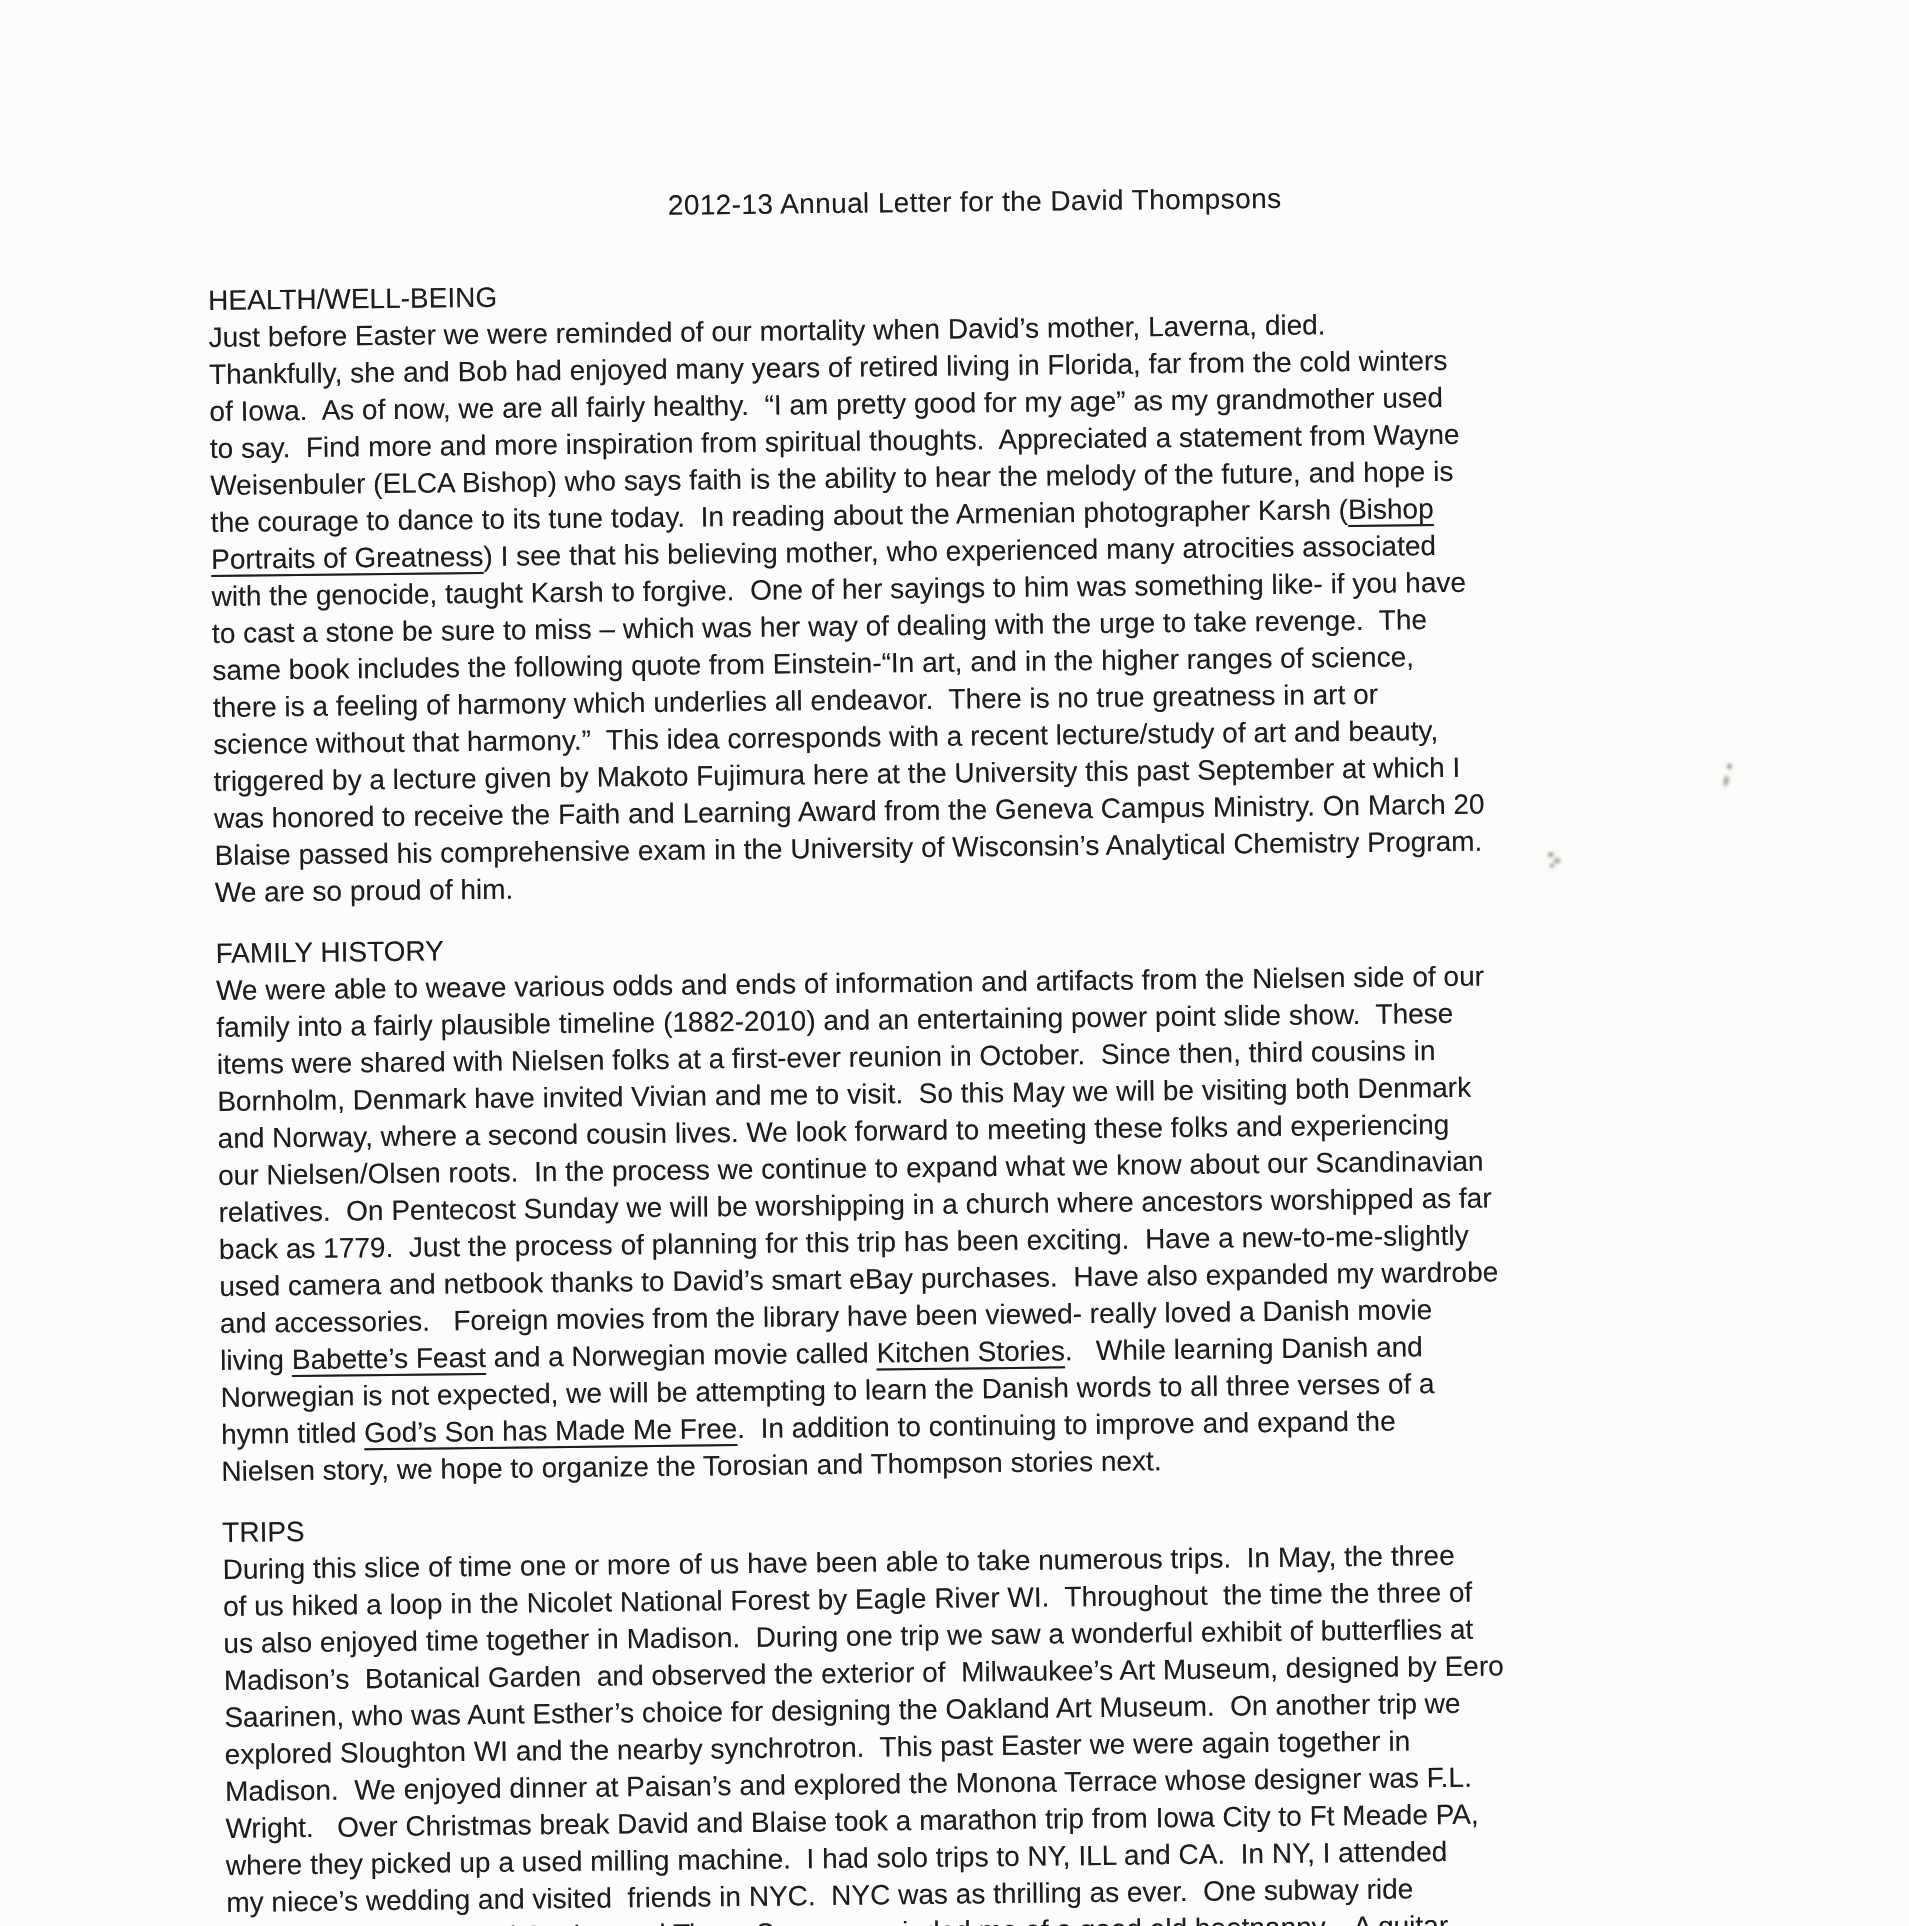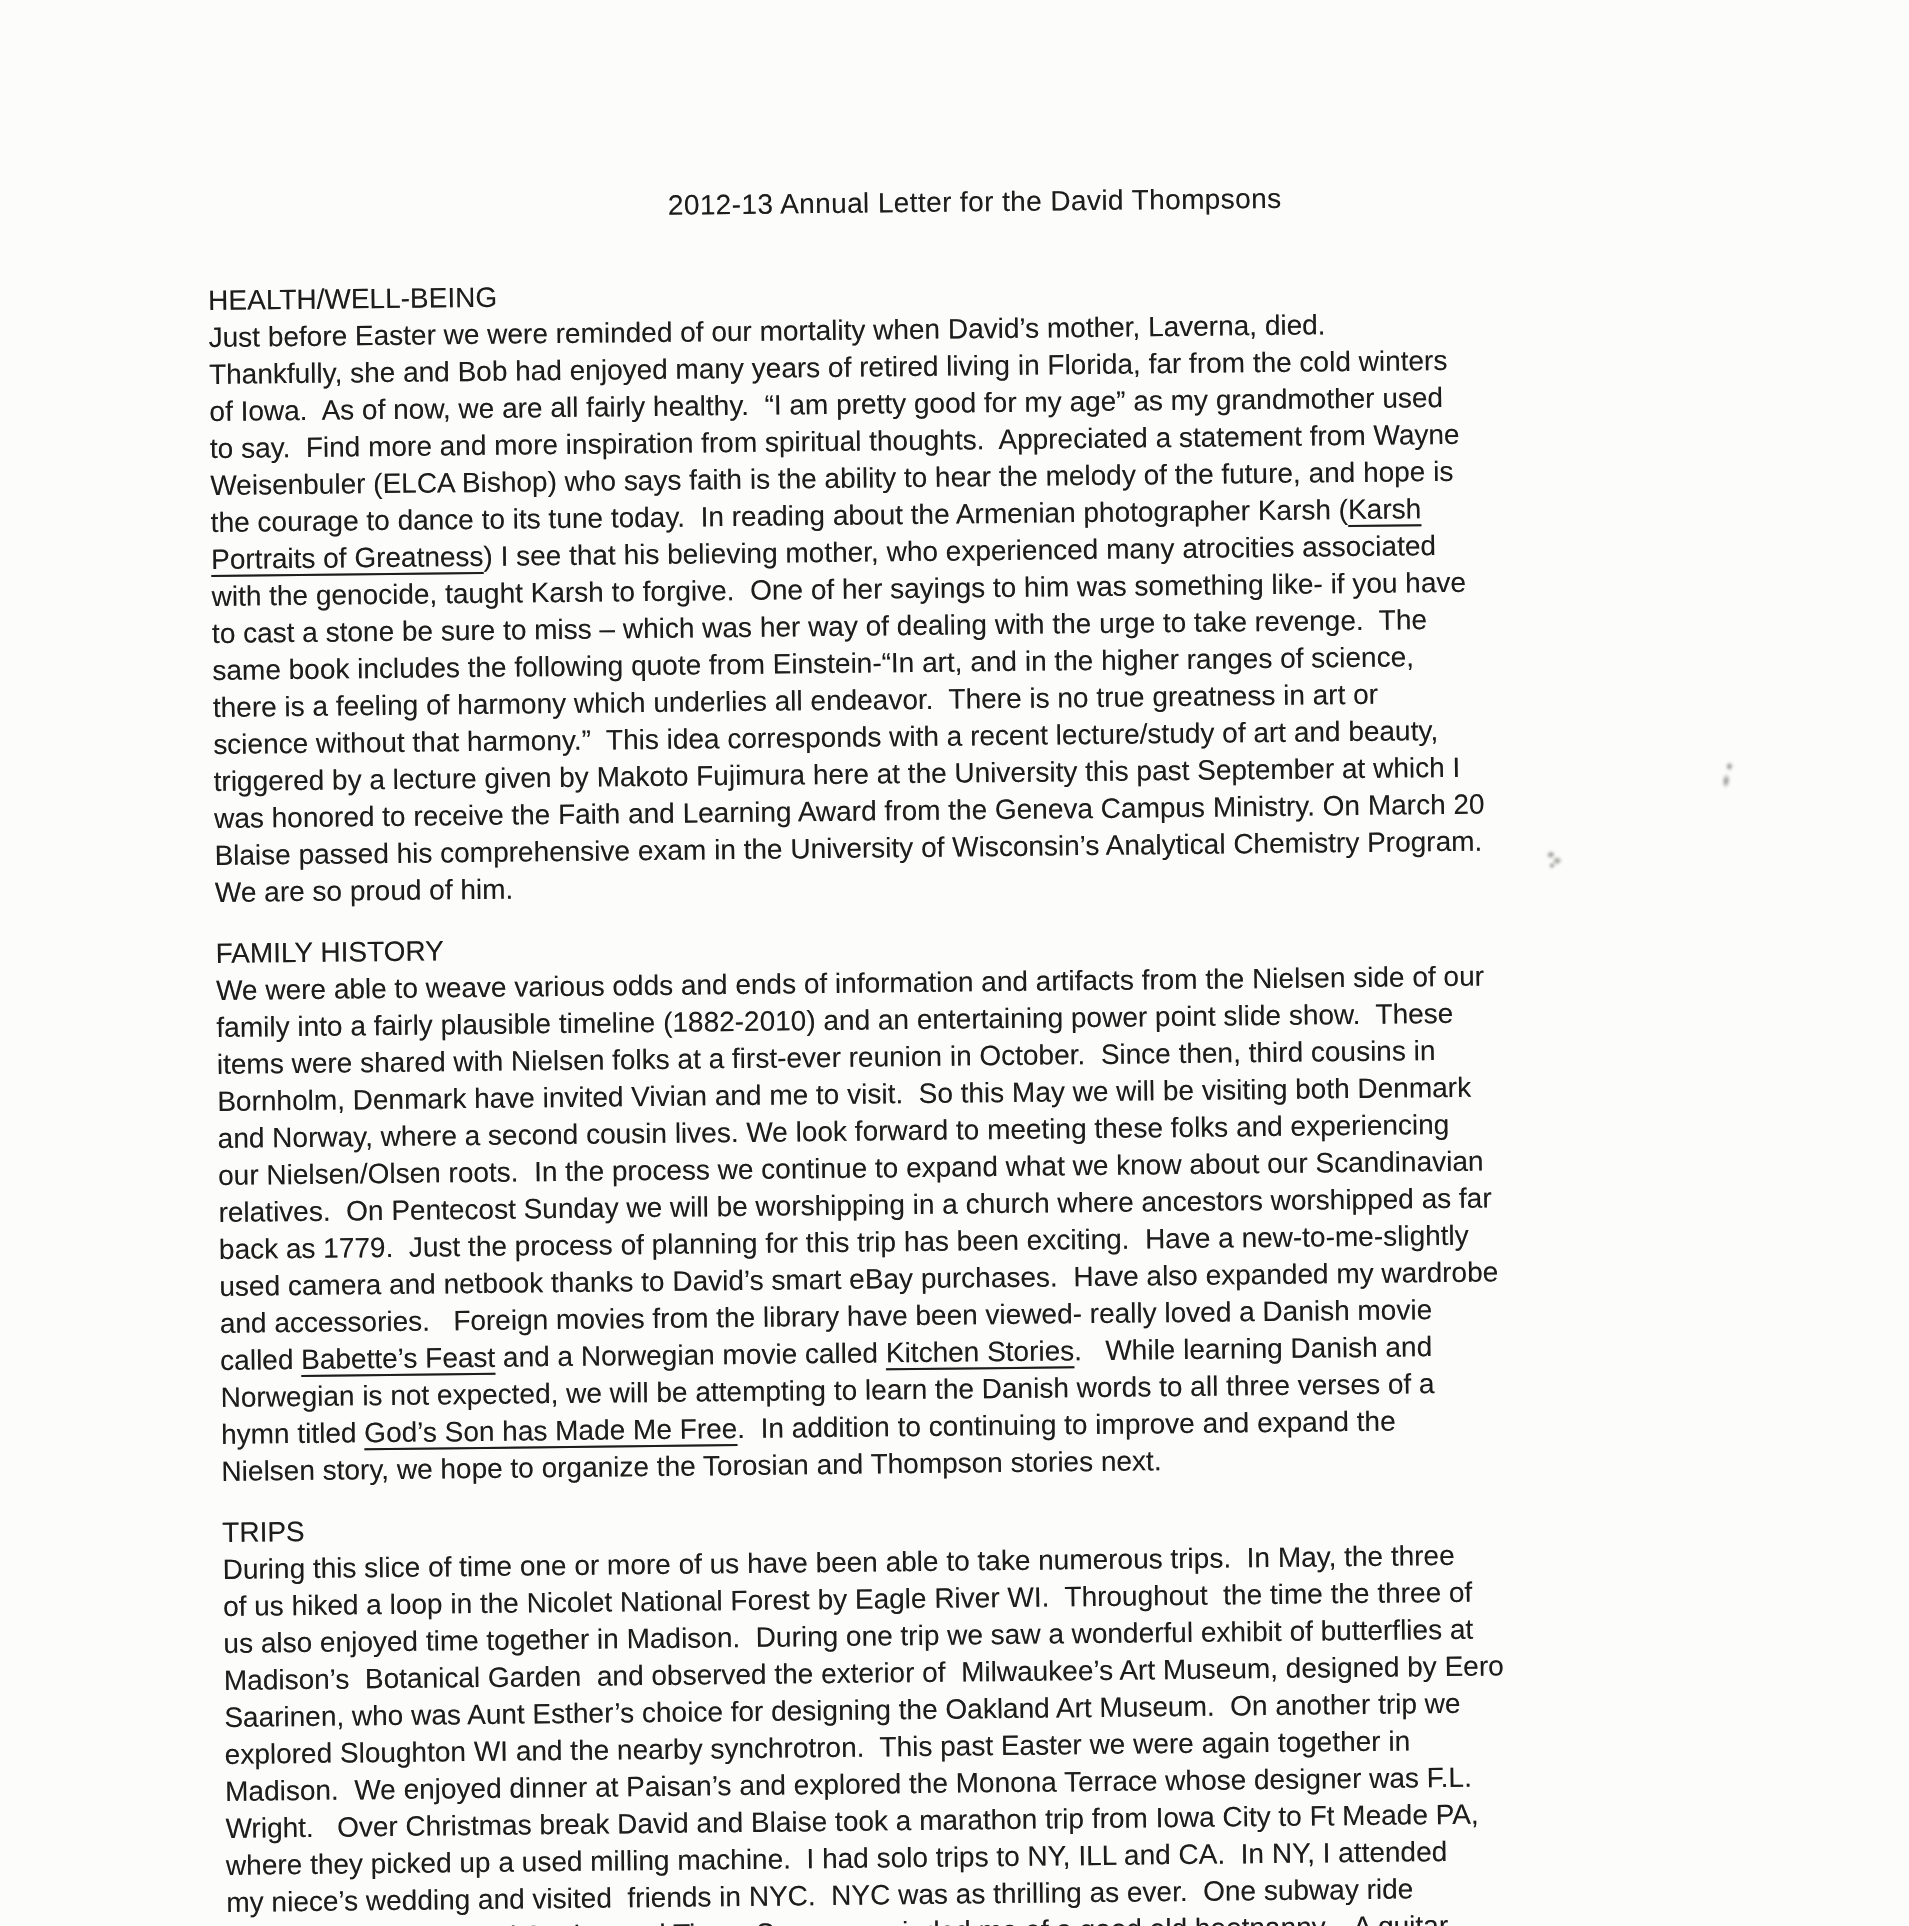--- a/index.html
+++ b/index.html
@@ -82,21 +82,21 @@
   <div class="content">
     <div class="doc-title">2012-13 Annual Letter for the David Thompsons</div>
     <div id="sections">
         <div class="section">
           <div class="heading">HEALTH/WELL-BEING</div>
           <div class="line">Just before Easter we were reminded of our mortality when David’s mother, Laverna, died.</div>
           <div class="line">Thankfully, she and Bob had enjoyed many years of retired living in Florida, far from the cold winters</div>
           <div class="line">of Iowa.  As of now, we are all fairly healthy.  “I am pretty good for my age” as my grandmother used</div>
           <div class="line">to say.  Find more and more inspiration from spiritual thoughts.  Appreciated a statement from Wayne</div>
           <div class="line">Weisenbuler (ELCA Bishop) who says faith is the ability to hear the melody of the future, and hope is</div>
-          <div class="line"><span>the courage to dance to its tune today.  In reading about the Armenian photographer Karsh (</span><span class="u">Karsh</span></div>
+          <div class="line"><span>the courage to dance to its tune today.  In reading about the Armenian photographer Karsh (</span><span class="u">Bishop</span></div>
           <div class="line"><span class="u">Portraits of Greatness</span><span>) I see that his believing mother, who experienced many atrocities associated</span></div>
           <div class="line">with the genocide, taught Karsh to forgive.  One of her sayings to him was something like- if you have</div>
           <div class="line">to cast a stone be sure to miss – which was her way of dealing with the urge to take revenge.  The</div>
           <div class="line">same book includes the following quote from Einstein-“In art, and in the higher ranges of science,</div>
           <div class="line">there is a feeling of harmony which underlies all endeavor.  There is no true greatness in art or</div>
           <div class="line">science without that harmony.”  This idea corresponds with a recent lecture/study of art and beauty,</div>
           <div class="line">triggered by a lecture given by Makoto Fujimura here at the University this past September at which I</div>
           <div class="line">was honored to receive the Faith and Learning Award from the Geneva Campus Ministry. On March 20</div>
           <div class="line">Blaise passed his comprehensive exam in the University of Wisconsin’s Analytical Chemistry Program.</div>
           <div class="line">We are so proud of him.</div>
@@ -106,21 +106,21 @@
           <div class="line">We were able to weave various odds and ends of information and artifacts from the Nielsen side of our</div>
           <div class="line">family into a fairly plausible timeline (1882-2010) and an entertaining power point slide show.  These</div>
           <div class="line">items were shared with Nielsen folks at a first-ever reunion in October.  Since then, third cousins in</div>
           <div class="line">Bornholm, Denmark have invited Vivian and me to visit.  So this May we will be visiting both Denmark</div>
           <div class="line">and Norway, where a second cousin lives. We look forward to meeting these folks and experiencing</div>
           <div class="line">our Nielsen/Olsen roots.  In the process we continue to expand what we know about our Scandinavian</div>
           <div class="line">relatives.  On Pentecost Sunday we will be worshipping in a church where ancestors worshipped as far</div>
           <div class="line">back as 1779.  Just the process of planning for this trip has been exciting.  Have a new-to-me-slightly</div>
           <div class="line">used camera and netbook thanks to David’s smart eBay purchases.  Have also expanded my wardrobe</div>
           <div class="line">and accessories.   Foreign movies from the library have been viewed- really loved a Danish movie</div>
-          <div class="line"><span>called </span><span class="u">Babette’s Feast</span><span> and a Norwegian movie called </span><span class="u">Kitchen Stories</span><span>.   While learning Danish and</span></div>
+          <div class="line"><span>living </span><span class="u">Babette’s Feast</span><span> and a Norwegian movie called </span><span class="u">Kitchen Stories</span><span>.   While learning Danish and</span></div>
           <div class="line">Norwegian is not expected, we will be attempting to learn the Danish words to all three verses of a</div>
           <div class="line"><span>hymn titled </span><span class="u">God’s Son has Made Me Free</span><span>.  In addition to continuing to improve and expand the</span></div>
           <div class="line">Nielsen story, we hope to organize the Torosian and Thompson stories next.</div>
         </div>
         <div class="section">
           <div class="heading">TRIPS</div>
           <div class="line">During this slice of time one or more of us have been able to take numerous trips.  In May, the three</div>
           <div class="line">of us hiked a loop in the Nicolet National Forest by Eagle River WI.  Throughout  the time the three of</div>
           <div class="line">us also enjoyed time together in Madison.  During one trip we saw a wonderful exhibit of butterflies at</div>
           <div class="line">Madison’s  Botanical Garden  and observed the exterior of  Milwaukee’s Art Museum, designed by Eero</div>

